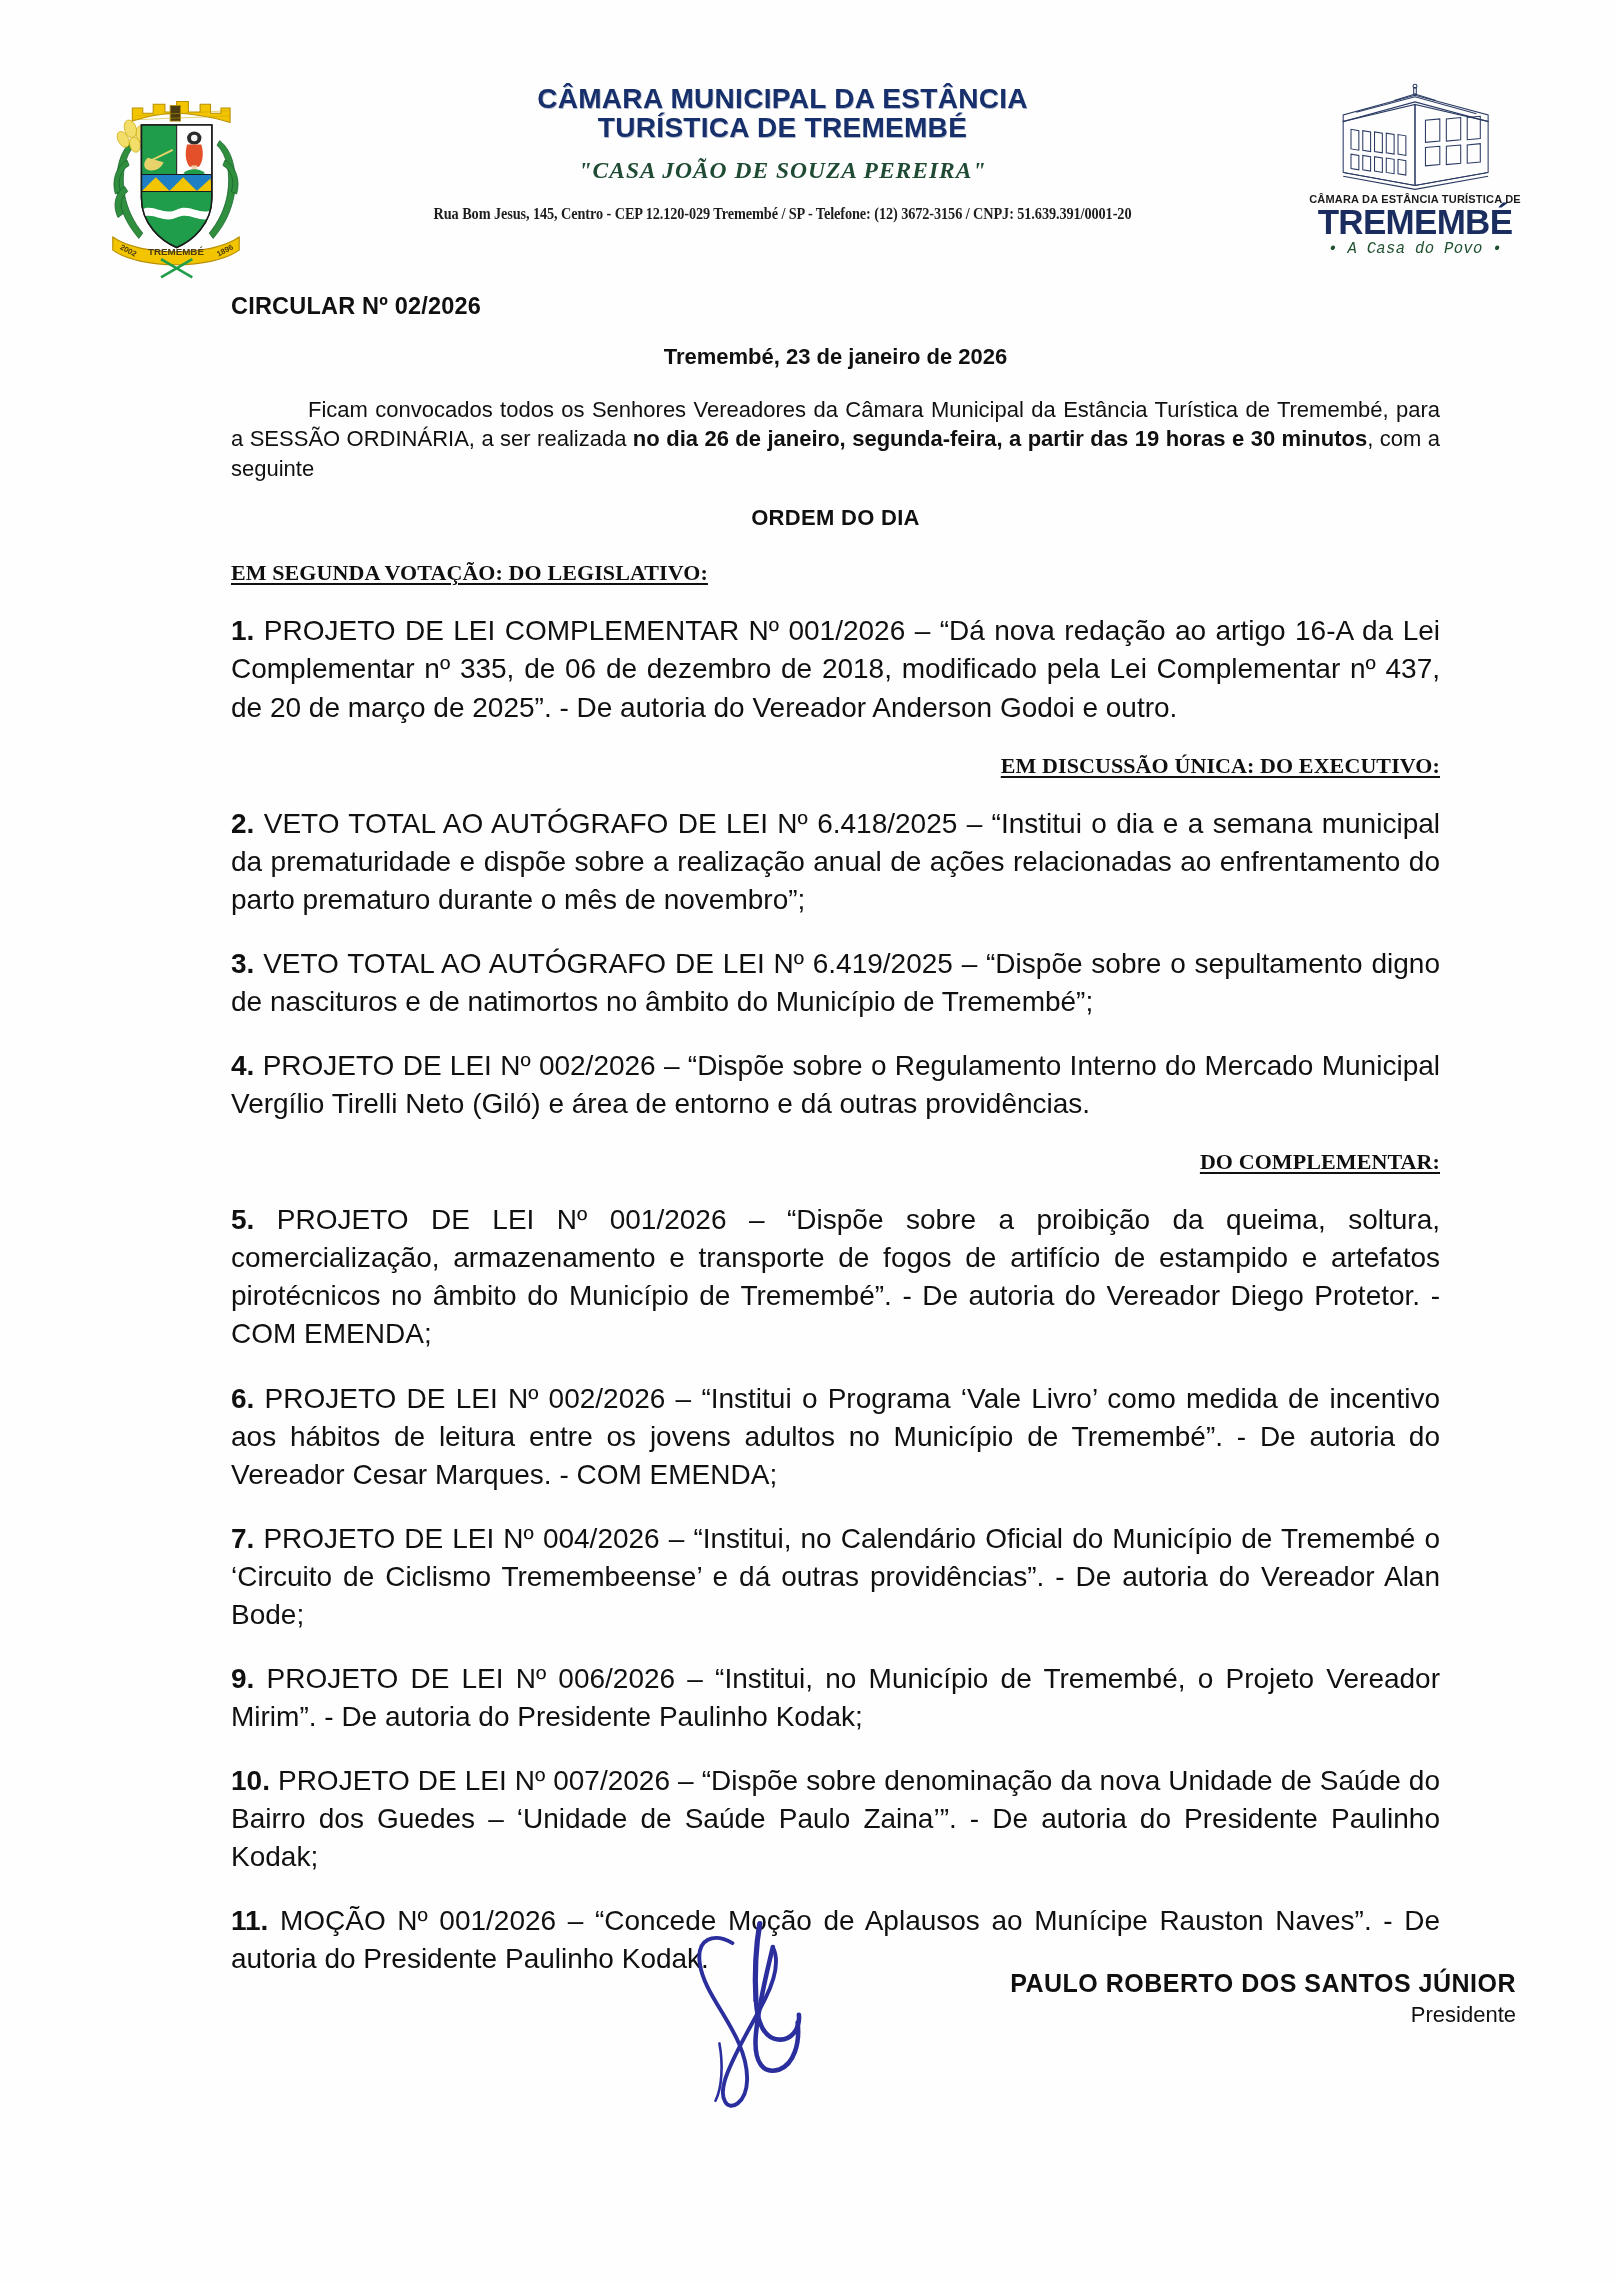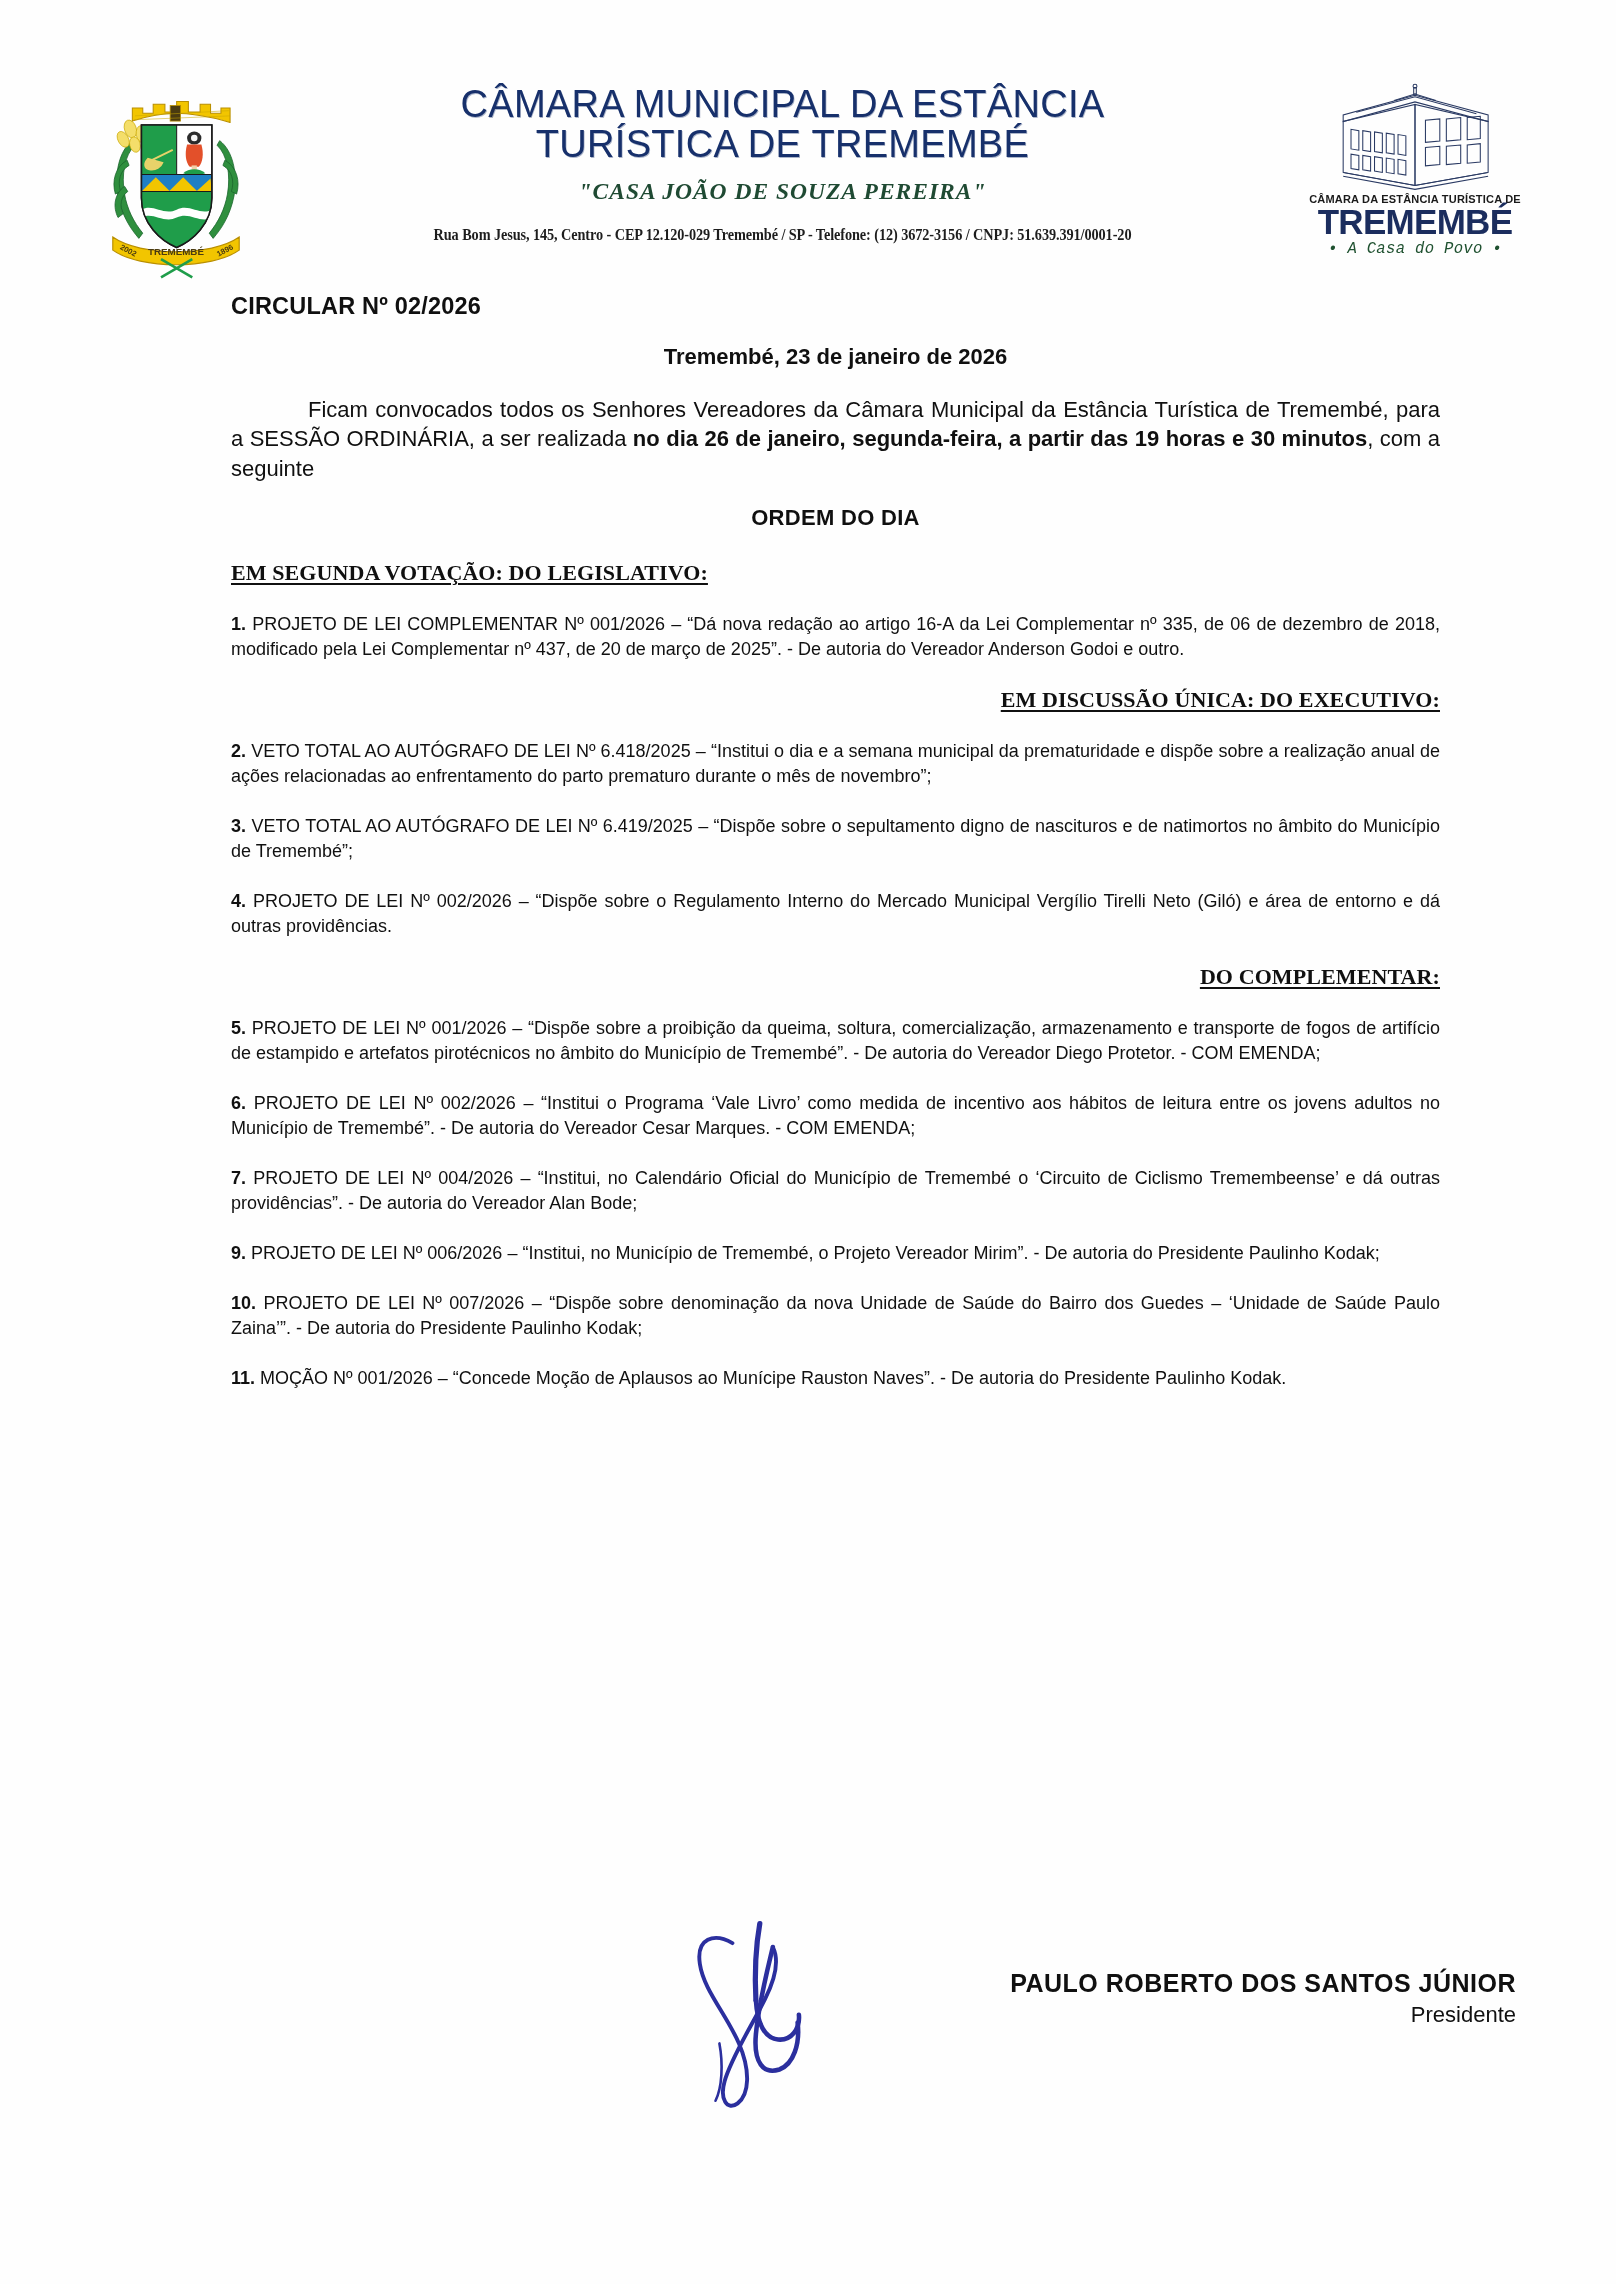--- a/index.html
+++ b/index.html
@@ -39,22 +39,22 @@
     align-items: flex-start;
     padding-top: 5.2px;
   }
   .header-center {
     width: 1017px;
     text-align: center;
     padding-top: 6.5px;
   }
   .org-title {
     font-family: "Liberation Sans", sans-serif;
-    font-weight: normal;
-    font-size: 38px;
+    font-weight: bold;
+    font-size: 28px;
     line-height: 1.06;
     letter-spacing: 0.3px;
     color: #17306b;
     text-shadow: 0.7px 0.7px 0 rgba(23,48,107,0.35);
     text-align: center;
   }
   .org-motto {
     margin-top: 14.3px;
     font-family: "Liberation Serif", serif;
     font-style: italic;
@@ -148,21 +148,21 @@
     font-weight: bold;
     margin: 0 0 26px 0;
     text-decoration: underline;
     text-underline-offset: 3.3px;
     text-decoration-thickness: 2px;
     letter-spacing: 0.1px;
     font-family: Liberation Serif, serif;
   }
   h2.section.tight { margin-top: 5.2px; text-align: right; }
   .item {
-    font-size: 18px;
+    font-size: 28px;
     line-height: 1.36;
     text-align: justify;
     margin: 0 0 26px 0;
   }
   .item .num { font-weight: bold; }
 
   
   .sigblock {
     position: absolute;
     left: 0;

